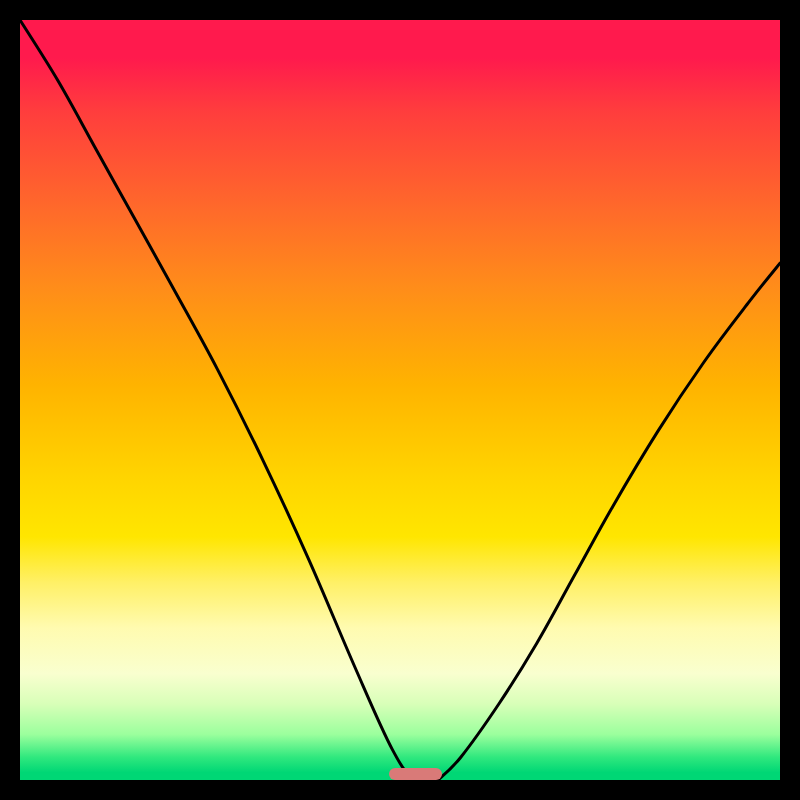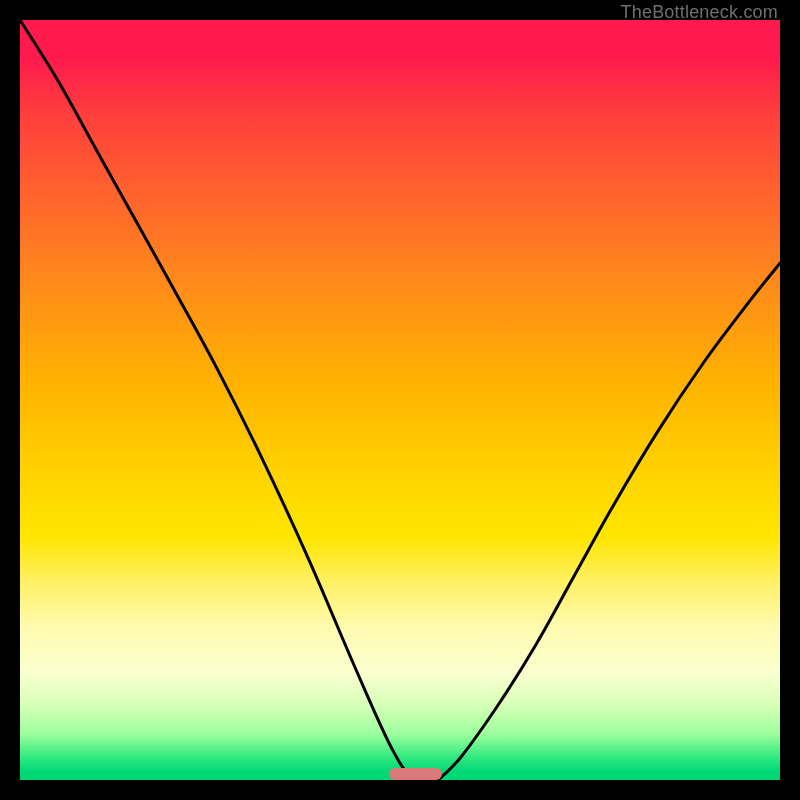--- a/index.html
+++ b/index.html
@@ -72,14 +72,13 @@
 <body>
 
 <div class="frame">
   <div class="plot">
     <div class="gradient"></div>
     <svg class="curve" viewBox="0 0 760 760" preserveAspectRatio="none">
       <path id="curve-path" fill="none" stroke="#000" stroke-width="3" stroke-linecap="round" stroke-linejoin="round" d="M 0.0 0.0 C 6.8 10.9, 24.3 37.5, 38.0 60.8 C 51.7 84.1, 62.3 104.6, 76.0 129.2 C 89.7 153.8, 100.3 173.0, 114.0 197.6 C 127.7 222.2, 137.0 238.6, 152.0 266.0 C 167.0 293.4, 181.2 318.1, 197.6 349.6 C 214.0 381.1, 226.8 406.6, 243.2 440.8 C 259.6 475.0, 272.4 502.7, 288.8 539.6 C 305.2 576.5, 319.4 611.8, 334.4 646.0 C 349.4 680.2, 361.5 709.1, 372.4 729.6 C 383.3 750.1, 387.0 754.5, 395.2 760.0 C 403.4 765.5, 413.9 760.0, 418.0 760.0 C 422.1 760.0, 413.9 764.1, 418.0 760.0 C 422.1 755.9, 429.9 750.9, 440.8 737.2 C 451.7 723.5, 465.1 704.5, 478.8 684.0 C 492.5 663.5, 503.1 646.5, 516.8 623.2 C 530.5 599.9, 541.1 579.4, 554.8 554.8 C 568.5 530.2, 577.8 512.4, 592.8 486.4 C 607.8 460.4, 622.0 436.4, 638.4 410.4 C 654.8 384.4, 667.6 365.3, 684.0 342.0 C 700.4 318.7, 715.9 299.0, 729.6 281.2 C 743.3 263.4, 754.5 250.0, 760.0 243.2"></path>
     </svg>
     <div class="marker" id="optimum-marker" style="left: 368.6px; top: 748px; width: 53.2px; height: 12px;"></div>
   </div>
-  <div class="attribution">TheBottleneck.com</div>
 </div>
 
 </body></html>

